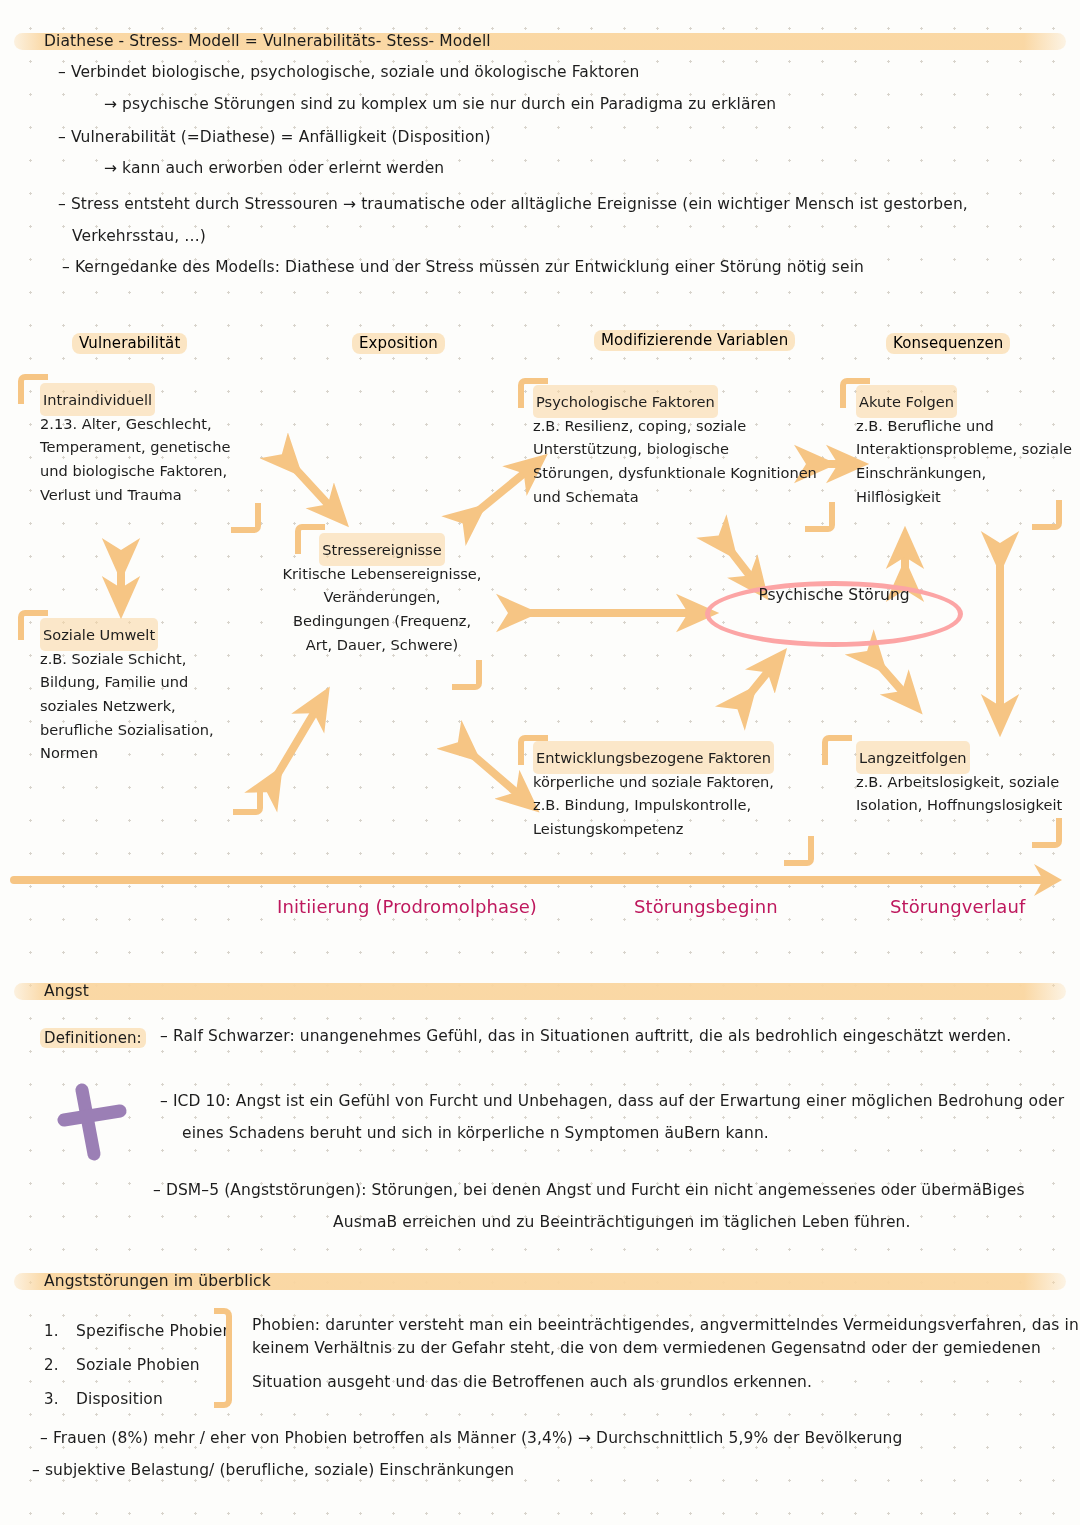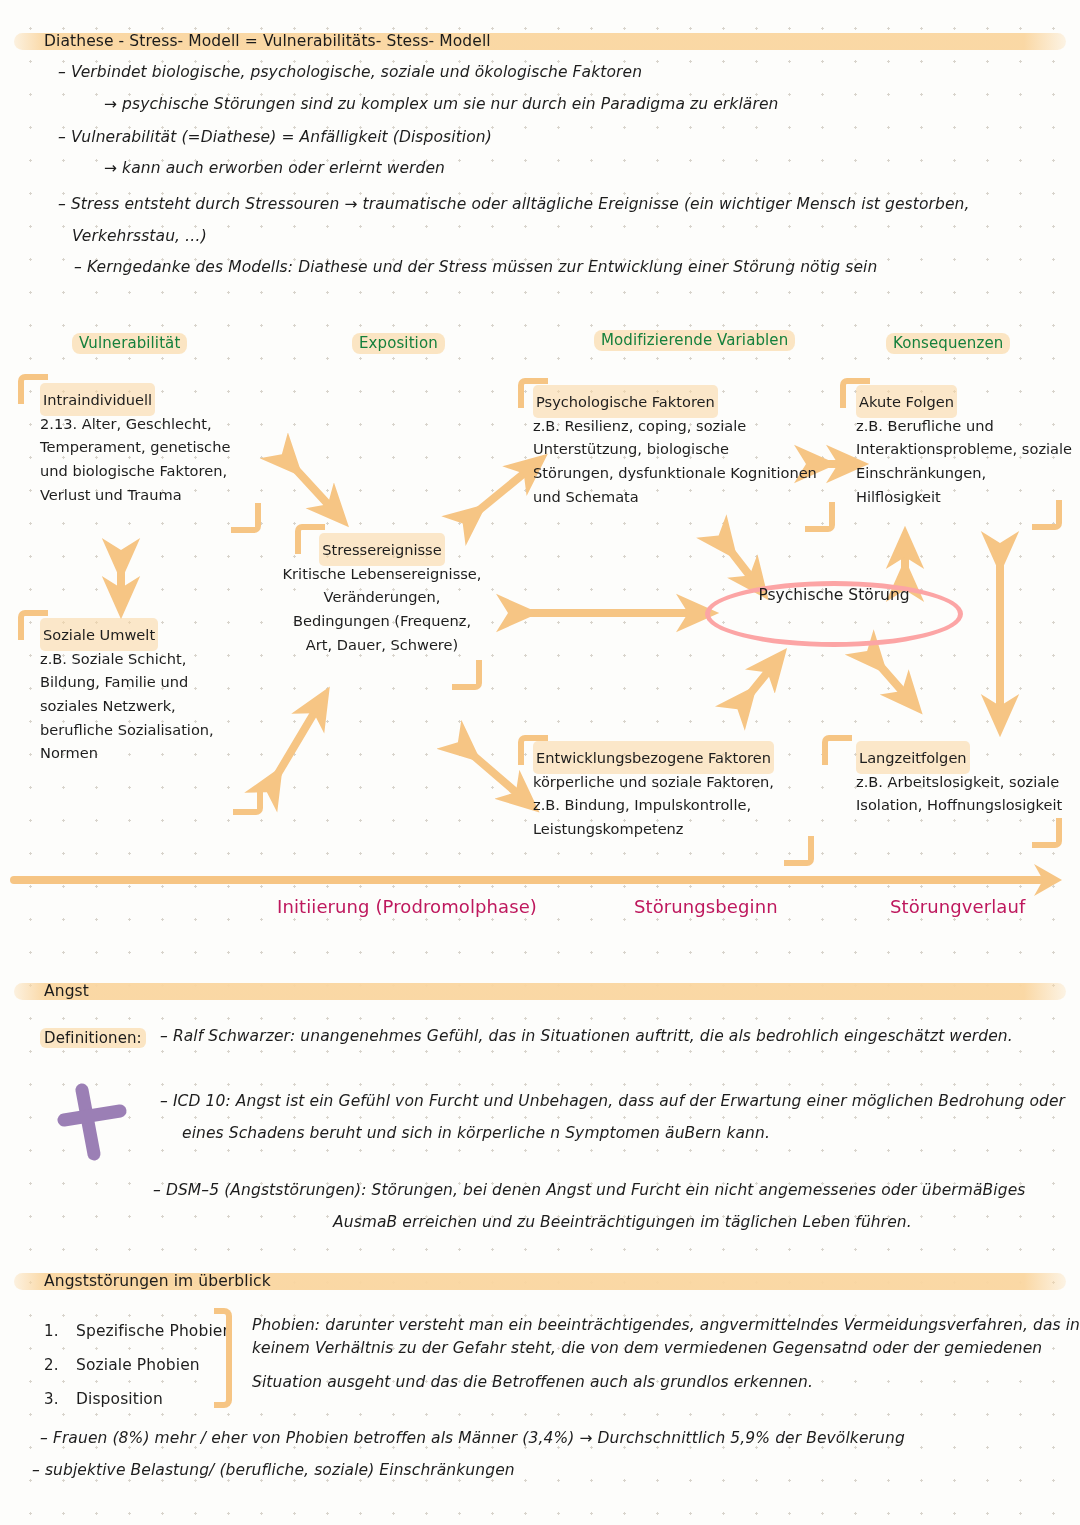--- a/index.html
+++ b/index.html
@@ -55,28 +55,27 @@
     white-space: nowrap;
   }
 
   
   .line {
     position: absolute;
     font-size: 15.5px;
     color: #1d1d1d;
     white-space: nowrap;
     line-height: 1.15;
-    font-style: italic;
   }
 
   
   .col-head {
     position: absolute;
     font-size: 15px;
-    color: #15803d;
+    color: #000000;
     white-space: nowrap;
     padding: 1px 7px 2px 7px;
     background: rgba(250,214,160,.62);
     border-radius: 8px;
     text-align: center;
   }
 
   .box {
     position: absolute;
     font-size: 14.6px;
@@ -169,21 +168,21 @@
 
   <div class="banner" style="top:33px"></div>
   <div class="banner-label hw" style="left:44px; top:32px">Diathese - Stress- Modell = Vulnerabilitäts- Stess- Modell</div>
 
   <div class="line hw" style="left:58px;  top:64px">–  Verbindet biologische, psychologische, soziale und ökologische Faktoren</div>
   <div class="line hw" style="left:104px; top:96px">→  psychische Störungen sind zu komplex um sie nur durch ein Paradigma zu erklären</div>
   <div class="line hw" style="left:58px;  top:129px">–  Vulnerabilität (=Diathese) = Anfälligkeit (Disposition)</div>
   <div class="line hw" style="left:104px; top:160px">→  kann auch erworben oder erlernt werden</div>
   <div class="line hw" style="left:58px;  top:196px">–  Stress entsteht durch Stressouren → traumatische oder alltägliche Ereignisse (ein wichtiger Mensch ist gestorben,</div>
   <div class="line hw" style="left:72px;  top:228px">Verkehrsstau, …)</div>
-  <div class="line hw" style="left:74px;  top:259px">–  Kerngedanke des Modells: Diathese und der Stress müssen zur Entwicklung einer Störung nötig sein</div>
+  <div class="line hw" style="left:62px;  top:259px">–  Kerngedanke des Modells: Diathese und der Stress müssen zur Entwicklung einer Störung nötig sein</div>
 
   <div class="col-head hw" style="left:72px;  top:333px">Vulnerabilität</div>
   <div class="col-head hw" style="left:352px; top:333px">Exposition</div>
   <div class="col-head hw" style="left:594px; top:330px">Modifizierende Variablen</div>
   <div class="col-head hw" style="left:886px; top:333px">Konsequenzen</div>
 
   <svg id="arrows" width="1080" height="1525" viewBox="0 0 1080 1525">
     <defs>
       <marker id="ah" markerWidth="6" markerHeight="6" refX="3" refY="3" orient="auto">
         <path d="M0,0.6 L5.4,3 L0,5.4 L1.5,3 Z" fill="#f6c584"></path>

